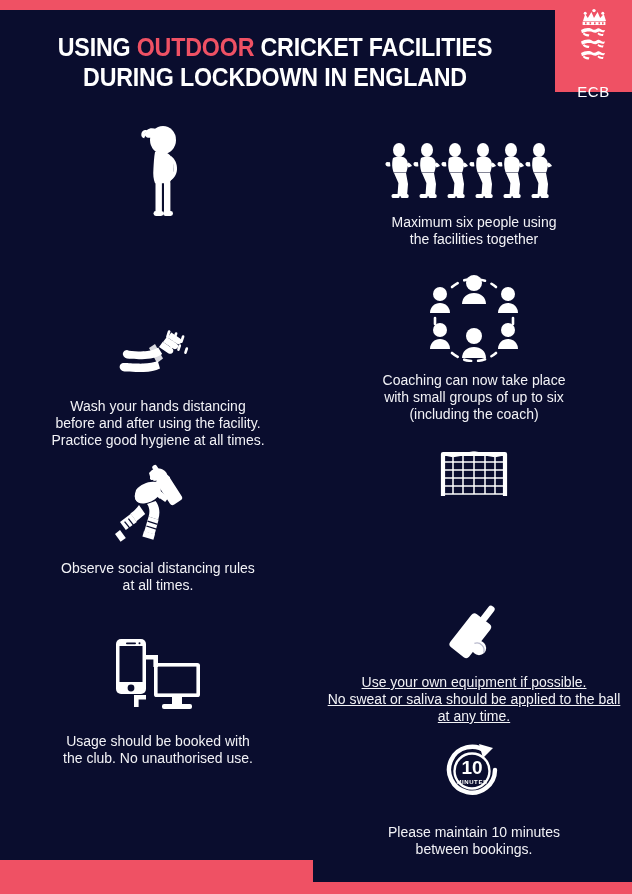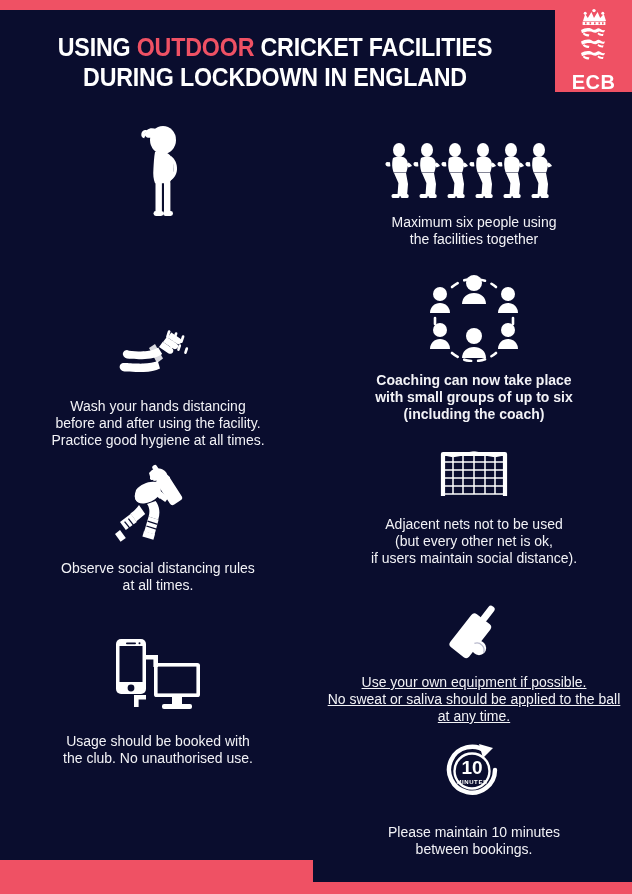--- a/index.html
+++ b/index.html
@@ -51,25 +51,25 @@
     background: #ef5164;
     display: flex;
     flex-direction: column;
     align-items: center;
     justify-content: flex-start;
     padding-top: 8px;
   }
   .logo-mark { display: block; }
   .logo-text {
     color: #ffffff;
-    font-weight: bold;
-    font-size: 20px;
+    font-weight: normal;
+    font-size: 15px;
     letter-spacing: 0.5px;
     line-height: 16px;
-    margin-top: 6px;
+    margin-top: 16px;
   }
 
   
   .col {
     position: absolute;
     top: 92px;
     width: 316px;
   }
   .col-left  { left: 0; }
   .col-right { left: 316px; }
@@ -348,21 +348,21 @@
         </g>
 
         <g stroke="#ffffff" stroke-width="2.6" fill="none" stroke-linecap="round" stroke-dasharray="7 7">
           <path d="M30 13 A 34 34 0 0 1 74 13"></path>
           <path d="M30 79 A 34 34 0 0 0 74 79"></path>
           <line x1="13" y1="44" x2="13" y2="50"></line>
           <line x1="91" y1="44" x2="91" y2="50"></line>
         </g>
       </svg>
     </div>
-    <div class="caption" style="white-space:pre-line; margin-top:10px;font-weight:bold;">Coaching can now take place
+    <div class="caption" style="white-space:pre-line; margin-top:10px;">Coaching can now take place
 with small groups of up to six
 (including the coach)</div>
   </div>
 
   <div class="b" style="top:352px;">
     <div class="icon-wrap" style="height:58px;">
       <svg width="78" height="58" viewBox="0 0 78 58">
 
         <g stroke="#ffffff" stroke-width="1.5" fill="none">
           <line x1="18" y1="12" x2="18" y2="50"></line>
@@ -382,23 +382,20 @@
         </g>
 
         <g stroke="#ffffff" stroke-width="2.6" fill="none">
           <line x1="8" y1="10" x2="18" y2="12"></line>
           <line x1="70" y1="10" x2="60" y2="12"></line>
           <line x1="18" y1="12" x2="39" y2="8.5"></line>
           <line x1="60" y1="12" x2="39" y2="8.5"></line>
         </g>
       </svg>
     </div>
-    <div class="caption" style="white-space:pre-line; margin-top:14px;">Adjacent nets not to be used
-(but every other net is ok,
-if users maintain social distance).</div>
   </div>
 
   <div class="b" style="top:508px;">
     <div class="icon-wrap" style="height:62px;">
       <svg width="80" height="62" viewBox="0 0 80 62">
         <g fill="#ffffff">
           <g transform="rotate(38 40 31)">
 
             <rect x="36.6" y="0" width="7" height="18" rx="3.2"></rect>
 

